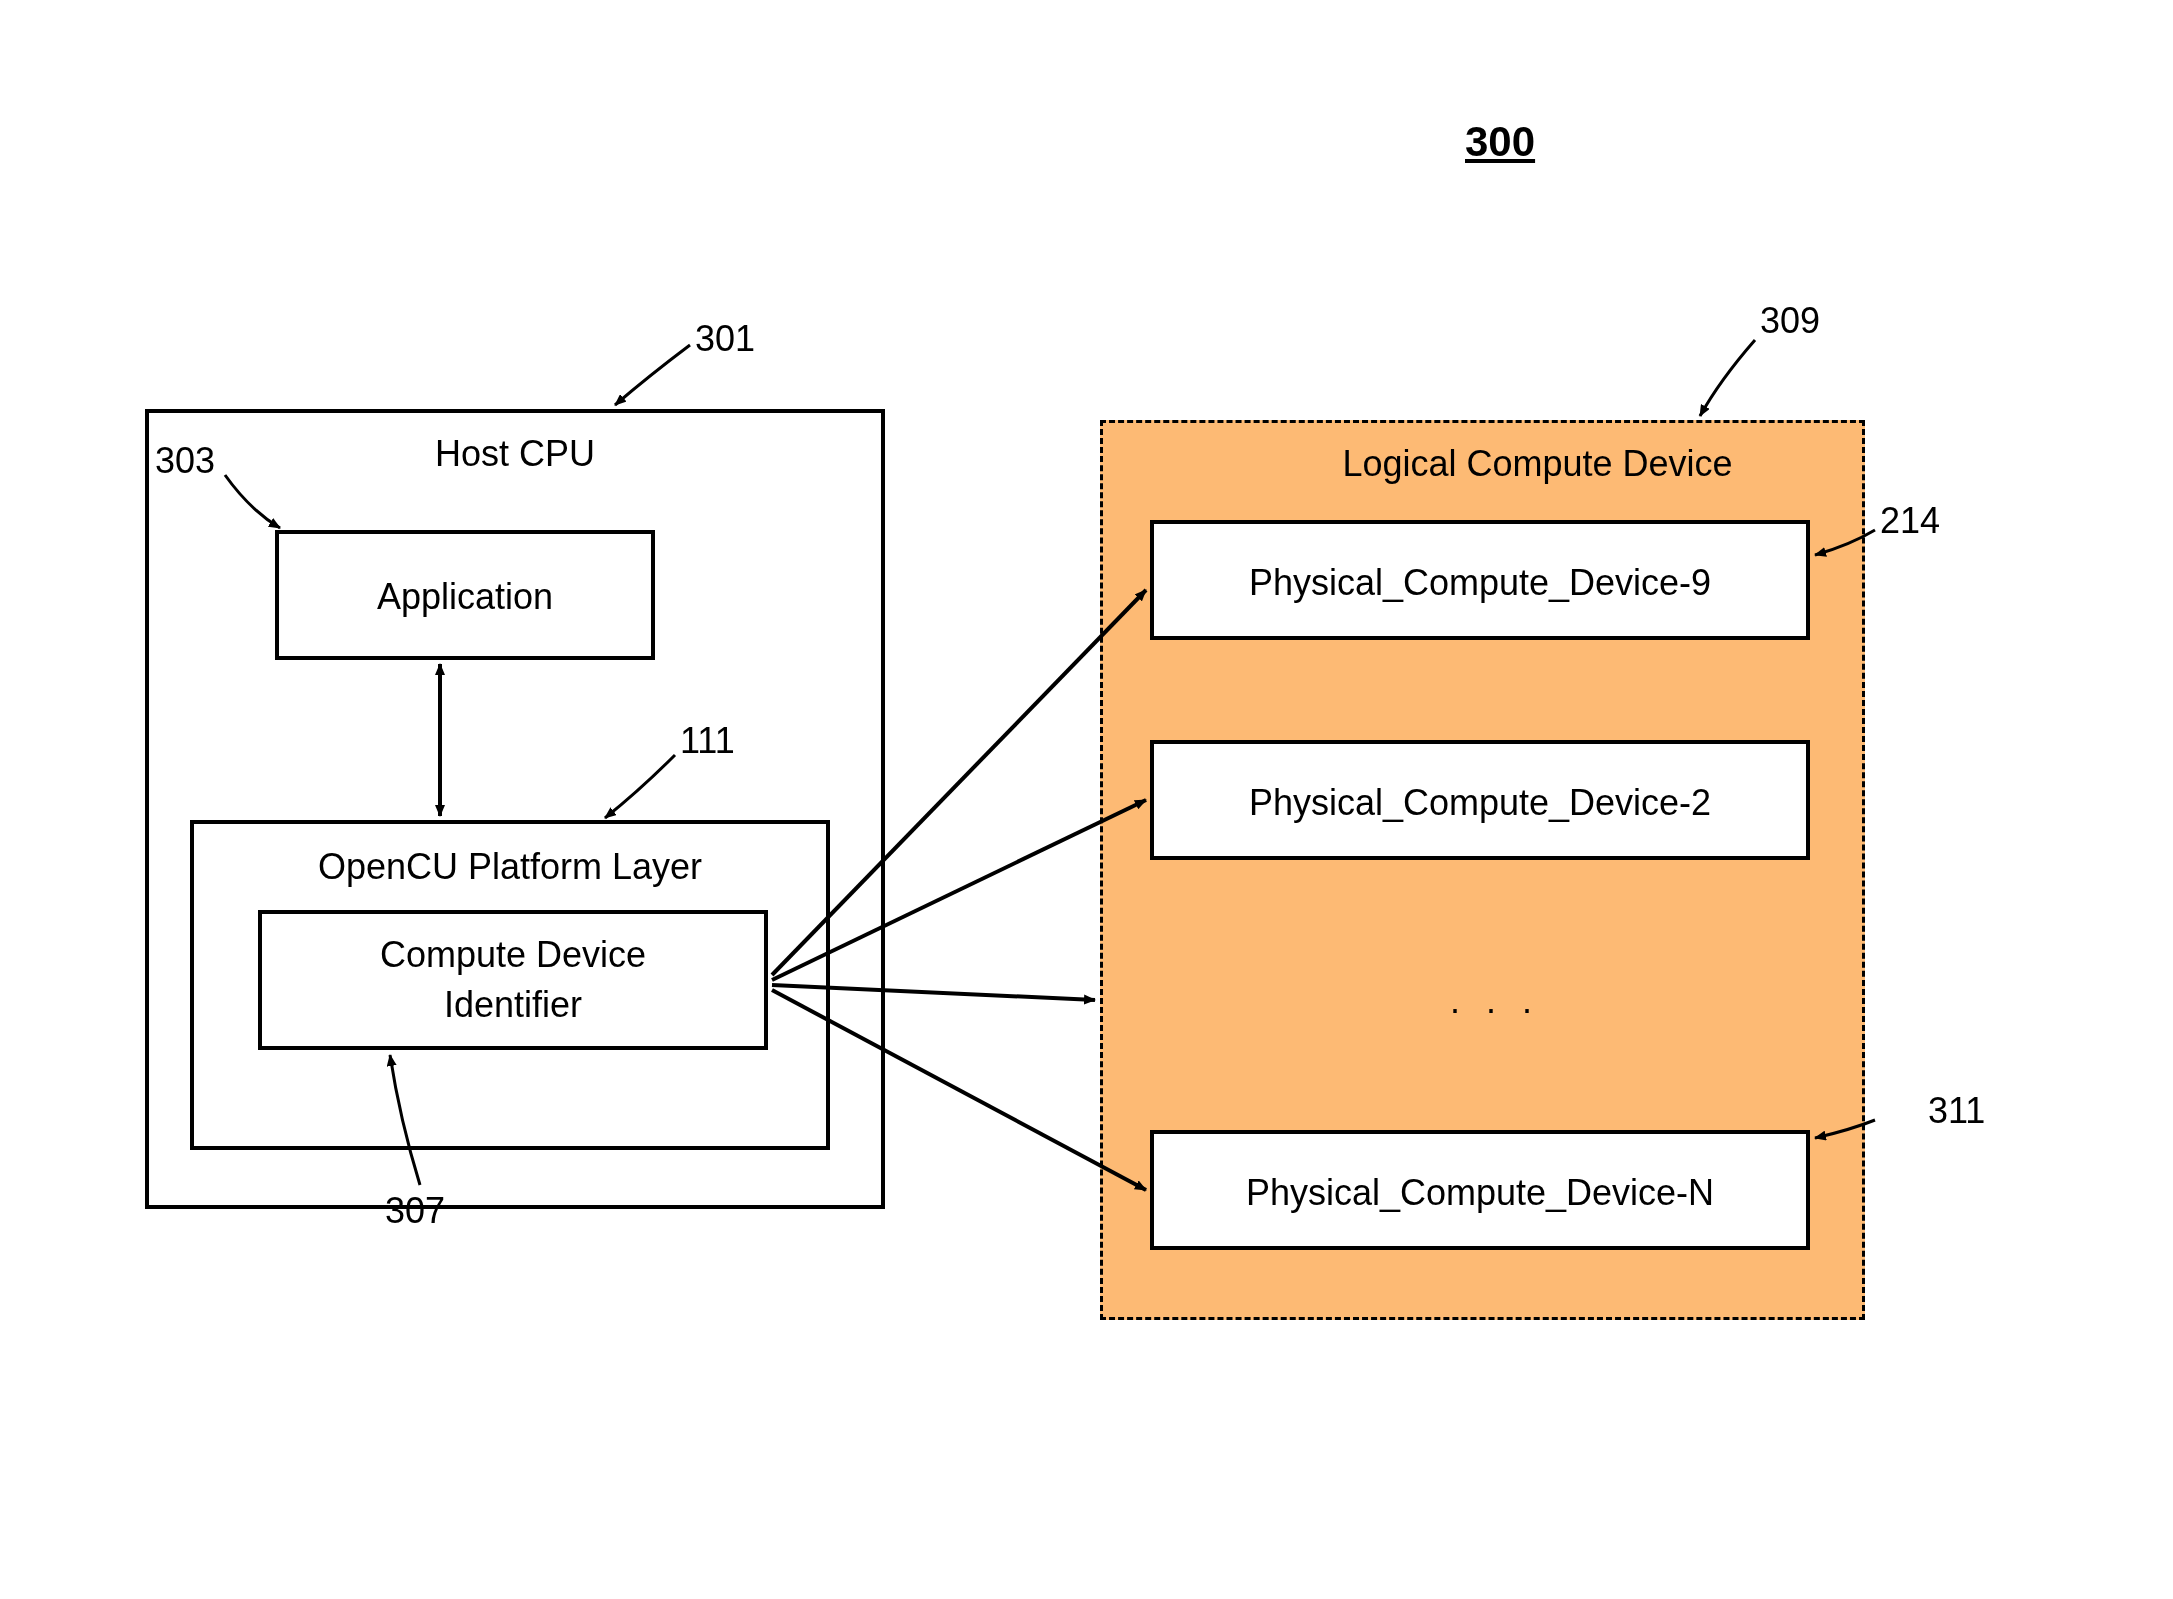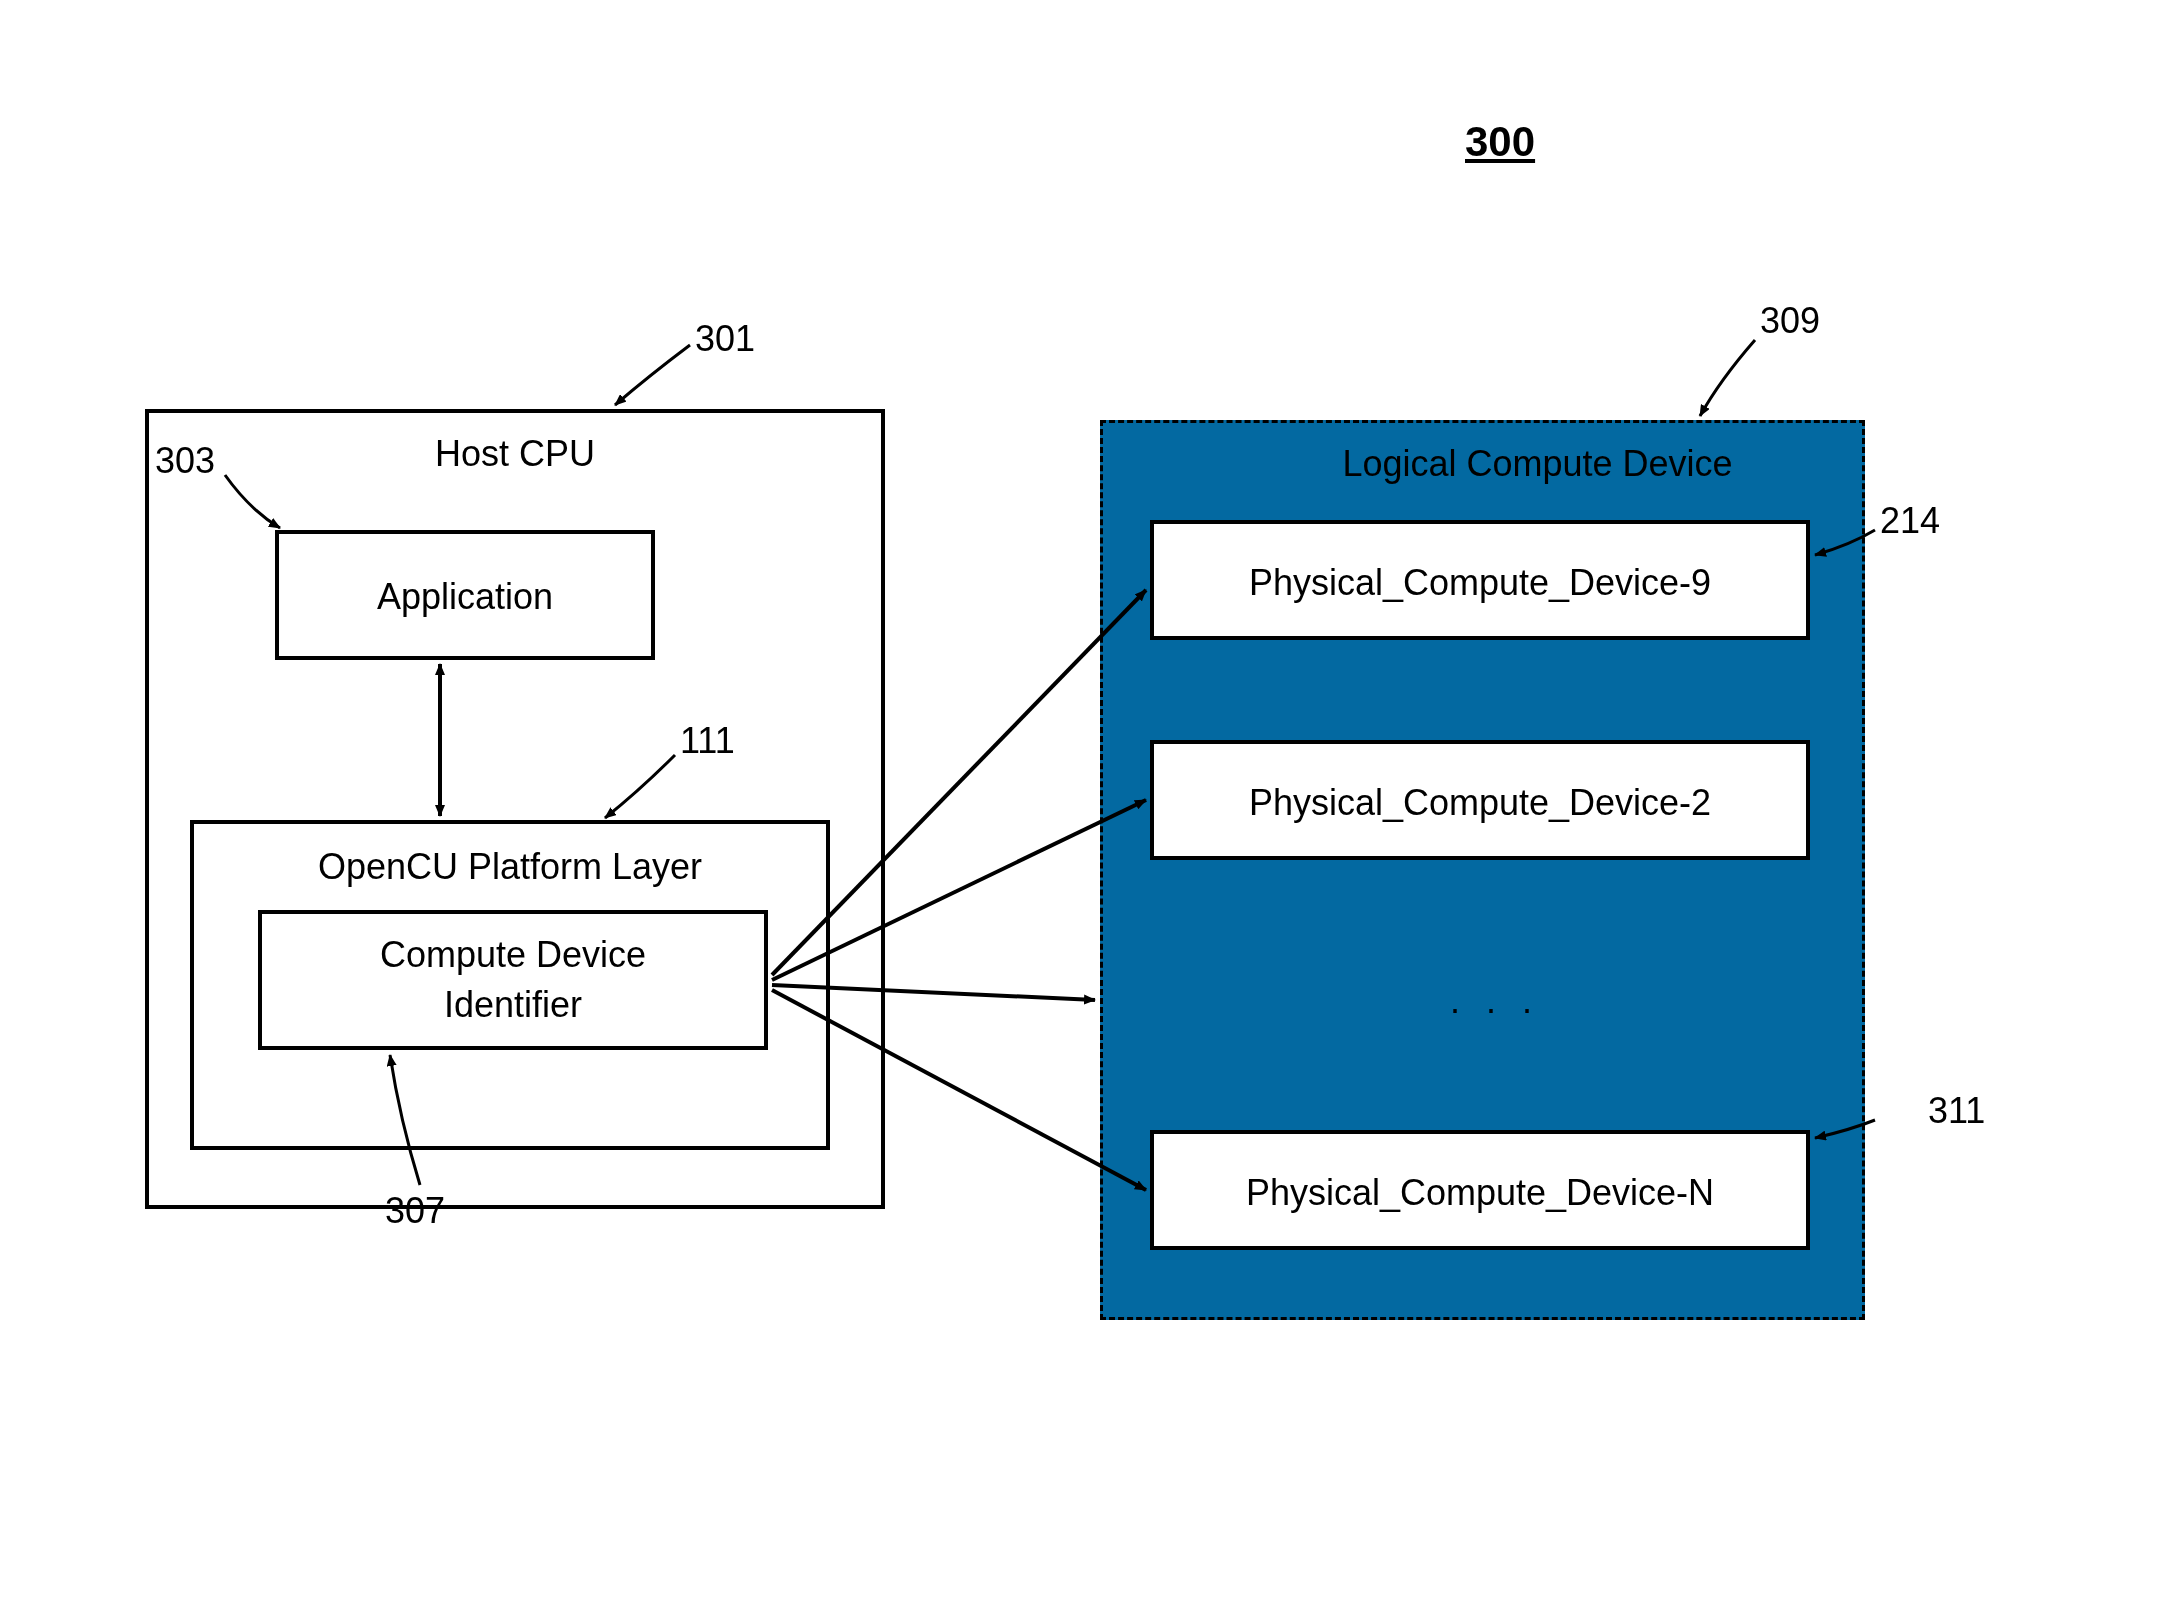--- a/index.html
+++ b/index.html
@@ -21,21 +21,21 @@
     text-decoration: underline;
   }
   .box {
     position: absolute;
     border: 4px solid #000;
     background: #fff;
   }
   .dashed-box {
     position: absolute;
     border: 3px dashed #000;
-    background: #0369a1;
+    background: #fdba74;
   }
   .inner-label {
     position: absolute;
     left: 0;
     right: 0;
     text-align: center;
     font-size: 36px;
   }
   .ref-num {
     position: absolute;

